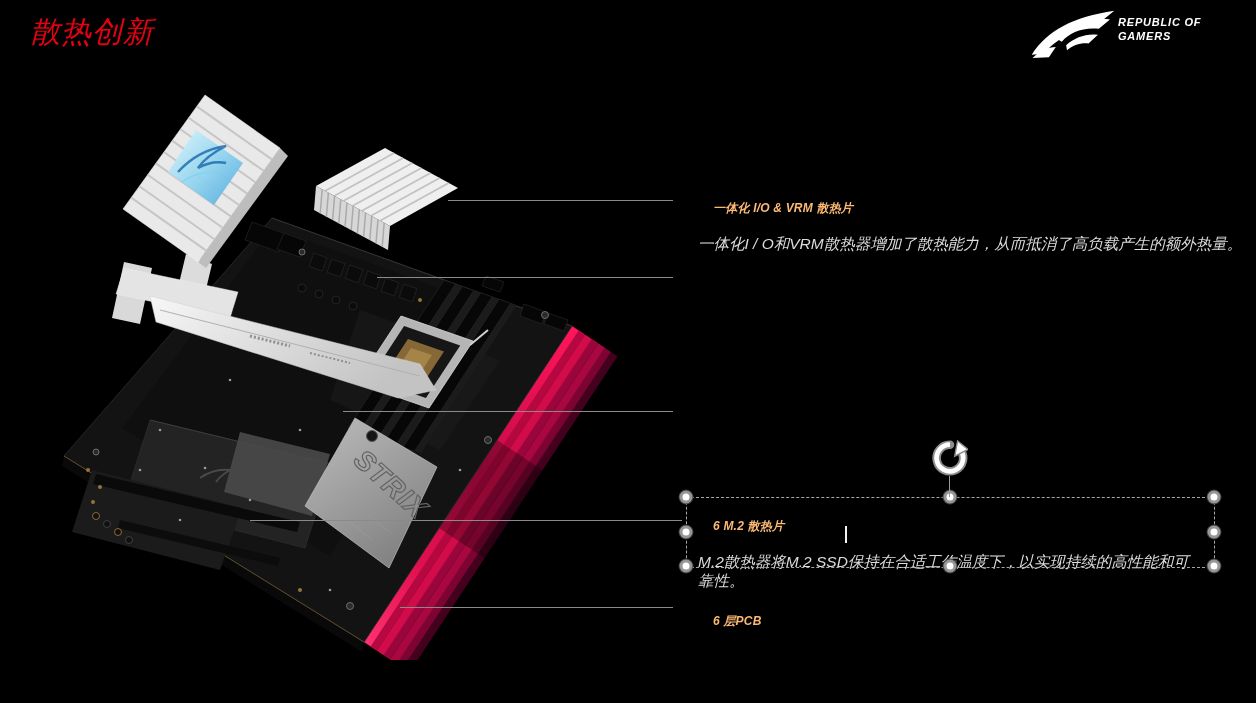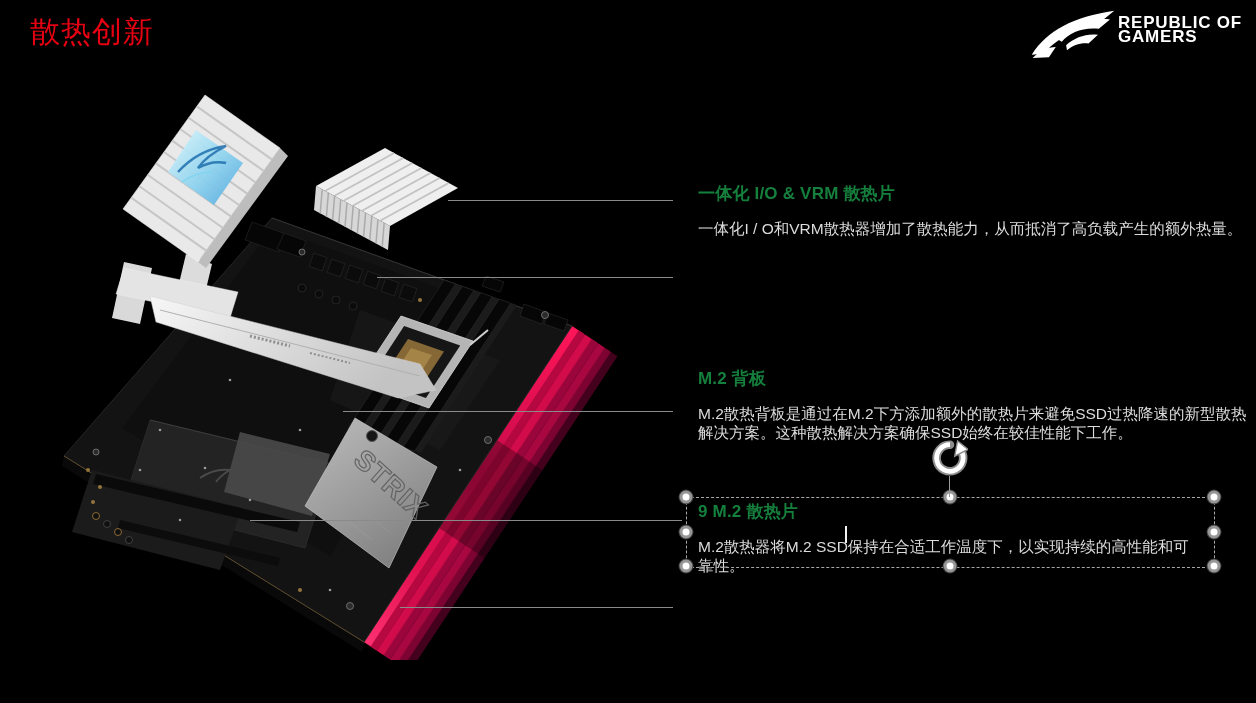--- a/index.html
+++ b/index.html
@@ -1,33 +1,34 @@
 <!DOCTYPE html>
 <html><head>
 <meta charset="utf-8">
 <style>
   html,body{margin:0;padding:0;background:#000;}
   #stage{
     position:relative;width:1256px;height:703px;background:#000;overflow:hidden;
     font-family:"Liberation Sans",sans-serif;
+    font-style:italic;
   }
   .abs{position:absolute;}
   #page-title{
     position:absolute;left:30px;top:12px;margin:0;
     font-size:30px;font-weight:500;letter-spacing:1px;color:#e60012;
   }
   
   #brand{position:absolute;left:1030px;top:6px;width:210px;height:56px;display:flex;align-items:center;}
   #brand-text{position:absolute;left:88px;top:10px;color:#fff;font-weight:bold;
-    font-size:17px;line-height:13.5px;letter-spacing:0.8px;white-space:nowrap;}
+    font-size:11px;line-height:13.5px;letter-spacing:0.8px;white-space:nowrap;}
   
   .cline{position:absolute;height:1px;background:#8a8a8a;}
   
   .callout{position:absolute;left:698px;width:558px;}
-  .callout h3{margin:0;font-size:17px;line-height:19px;font-weight:bold;color:#15803d;letter-spacing:0.2px;}
+  .callout h3{margin:15px;font-size:12px;line-height:19px;font-weight:bold;color:#fdba74;letter-spacing:0.2px;}
   .callout p{margin:16px 0 0 0;font-size:15.5px;line-height:19px;color:#dcdcdc;}
   
   #sel-box{position:absolute;left:686px;top:497px;width:527px;height:69px;
     border:1px dashed #a8a8a8;background:transparent;}
   .handle{position:absolute;width:7px;height:7px;background:#fff;border:3px solid #979797;
     border-radius:50%;transform:translate(-50%,-50%);box-shadow:0 0 0 1px #3c3c3c;}
   #rotate-connector{position:absolute;left:949px;top:476px;width:1px;height:21px;background:#9a9a9a;}
   #text-caret{position:absolute;left:845px;top:526px;width:2px;height:17px;background:#f2f2f2;}
 </style>
 </head>
@@ -239,31 +240,28 @@
   <div class="cline" style="left:343px;top:411px;width:330px;"></div>
   <div class="cline" style="left:250px;top:520px;width:432px;"></div>
   <div class="cline" style="left:400px;top:607px;width:273px;"></div>
 
   <div class="callout" style="top:184px;">
     <h3>一体化 I/O &amp; VRM 散热片</h3>
     <p>一体化I / O和VRM散热器增加了散热能力，从而抵消了高负载产生的额外热量。</p>
   </div>
 
 
-  <div class="callout" style="top:369px;">
-    <h3>M.2 背板</h3>
-    <p>M.2散热背板是通过在M.2下方添加额外的散热片来避免SSD过热降速的新型散热解决方案。这种散热解决方案确保SSD始终在较佳性能下工作。</p>
-  </div>
 
   <div class="callout" style="top:502px;width:502px;">
-    <h3>9 M.2 散热片</h3>
+    <h3>6 M.2 散热片</h3>
     <p>M.2散热器将M.2 SSD保持在合适工作温度下，以实现持续的高性能和可靠性。</p>
   </div>
 
   <div class="callout" style="top:597px;">
+    <h3>6 层PCB</h3>
   </div>
 
   <div id="sel-box"></div>
   <div class="handle" style="left:686px;top:497px;"></div>
   <div class="handle" style="left:950px;top:497px;"></div>
   <div class="handle" style="left:1214px;top:497px;"></div>
   <div class="handle" style="left:686px;top:532px;"></div>
   <div class="handle" style="left:1214px;top:532px;"></div>
   <div class="handle" style="left:686px;top:566px;"></div>
   <div class="handle" style="left:950px;top:566px;"></div>

